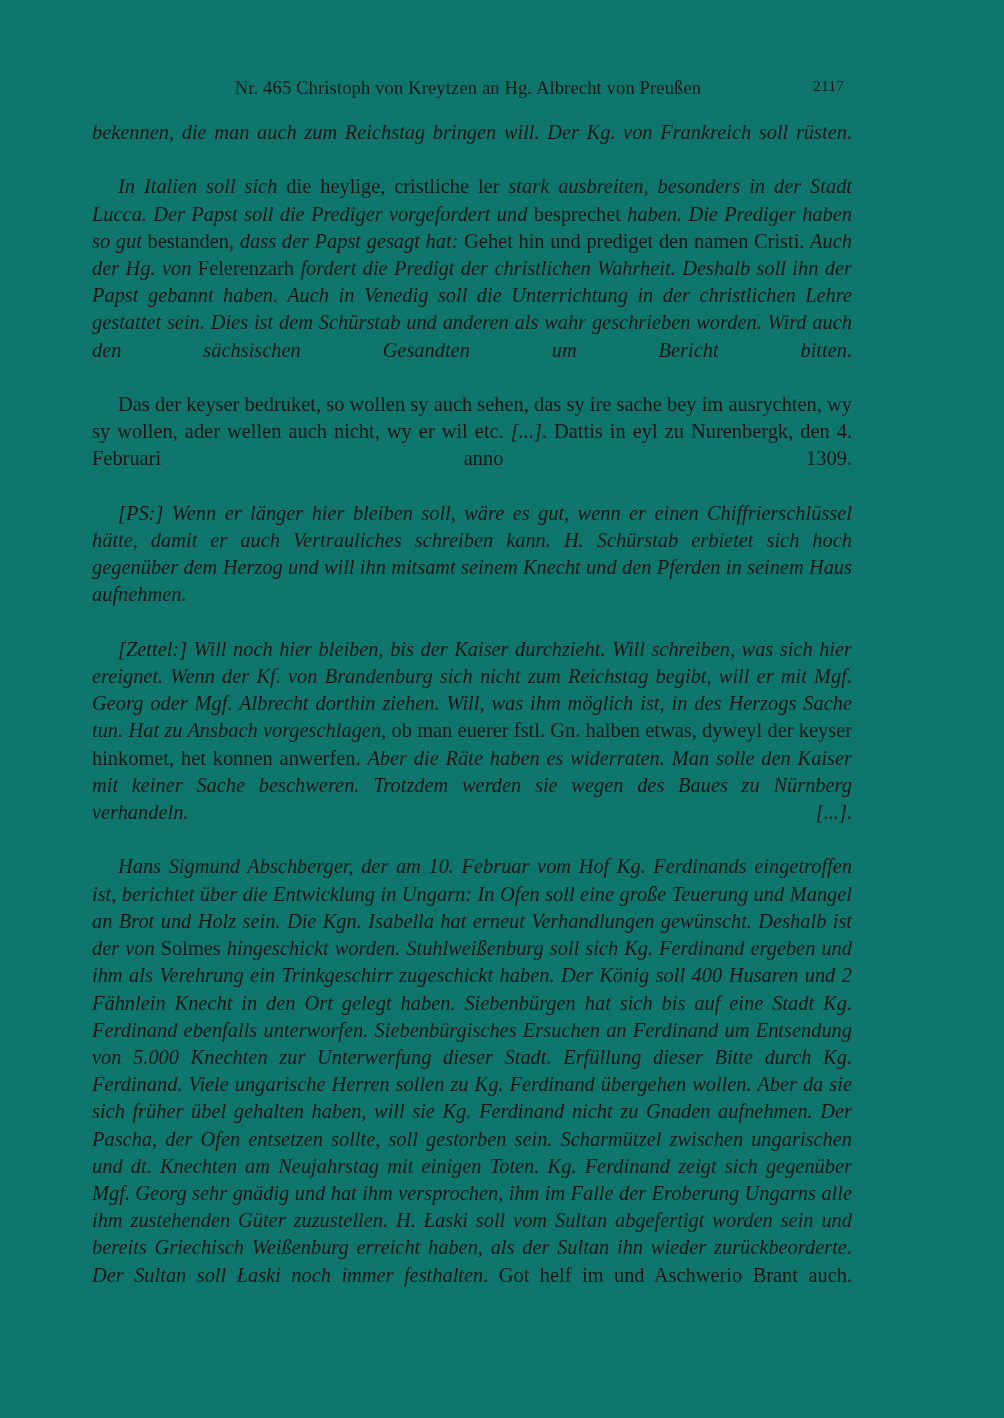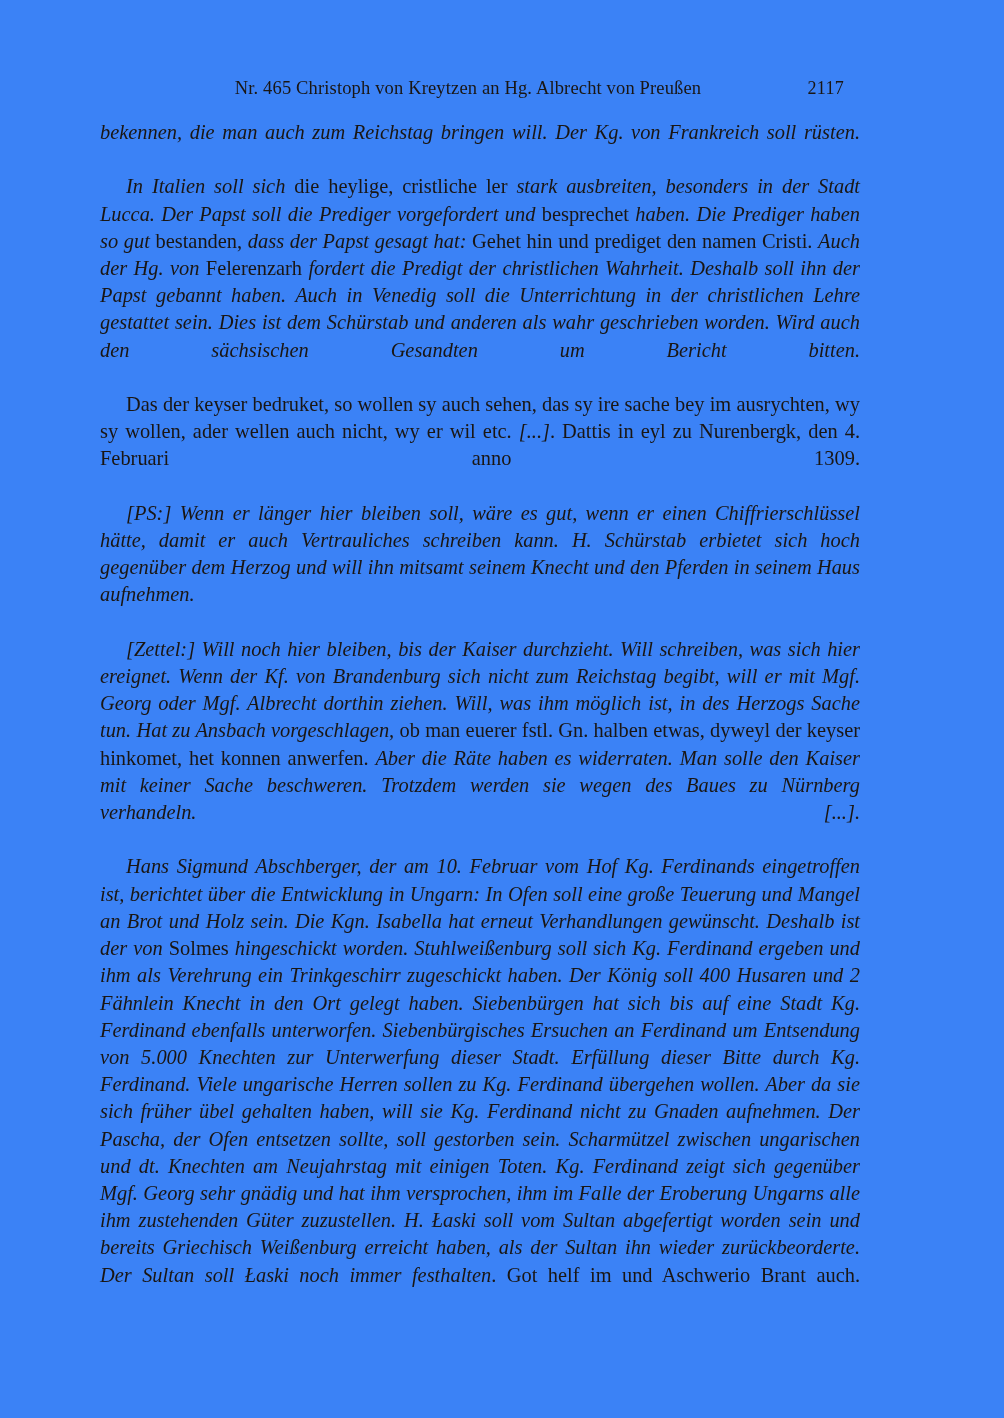--- a/index.html
+++ b/index.html
@@ -36,36 +36,35 @@
     font-size: 18.5px;
     letter-spacing: 0.15px;
   }
   .running-head .rh-title {
     white-space: nowrap;
   }
   .running-head .rh-folio {
     position: absolute;
     right: 0;
     top: 0;
-    font-size: 18px;
+    font-size: 15px;
     letter-spacing: 0.3px;
   }
 
   
   .textblock {
     position: absolute;
     left: 92px;
     top: 119px;
     width: 760px;
     font-size: 20.4px;
     line-height: 27.2px;
     text-align: justify;
     text-justify: inter-word;
     hyphens: manual;
-    margin-left: 8px;
   }
 
   .textblock p {
     margin: 0;
     text-indent: 0;
   }
   .textblock p.indent {
     text-indent: 26px;
   }
 
@@ -79,21 +78,21 @@
   i, .it {
     font-style: italic;
   }
   .rm {
     font-style: normal;
   }
 </style>
 </head>
 <body style="color: rgb(26, 22, 19);">
 
-<div class="page" style="background: #3b82f6;">
+<div class="page" style="background: #0f766e;">
 
   <div class="running-head">
     <span class="rh-title">Nr. 465 Christoph von Kreytzen an Hg. Albrecht von Preußen</span>
     <span class="rh-folio">2117</span>
   </div>
 
   <div class="textblock" id="body-text">
       <p><span class="it">bekennen, die man auch zum Reichstag bringen will. Der Kg. von Frankreich soll rüsten.</span></p>
       <p class="indent"><span class="it">In Italien soll sich </span><span class="rm">die heylige, cristliche ler </span><span class="it">stark ausbreiten, besonders in der Stadt Lucca. Der Papst soll die Prediger vorgefordert und </span><span class="rm">besprechet </span><span class="it">haben. Die Prediger haben so gut </span><span class="rm">bestanden, </span><span class="it">dass der Papst gesagt hat: </span><span class="rm">Gehet hin und prediget den namen Cristi. </span><span class="it">Auch der Hg. von </span><span class="rm">Felerenzarh </span><span class="it">fordert die Predigt der christlichen Wahrheit. Deshalb soll ihn der Papst gebannt haben. Auch in Venedig soll die Unterrichtung in der christlichen Lehre gestattet sein. Dies ist dem Schürstab und anderen als wahr geschrieben worden. Wird auch den sächsischen Gesandten um Bericht bitten.</span></p>
       <p class="indent"><span class="rm">Das der keyser bedruket, so wollen sy auch sehen, das sy ire sache bey im ausrychten, wy sy wollen, ader wellen auch nicht, wy er wil etc. </span><span class="it">[...]</span><span class="rm">. Dattis in eyl zu Nurenbergk, den 4. Februari anno 1309.</span></p>

